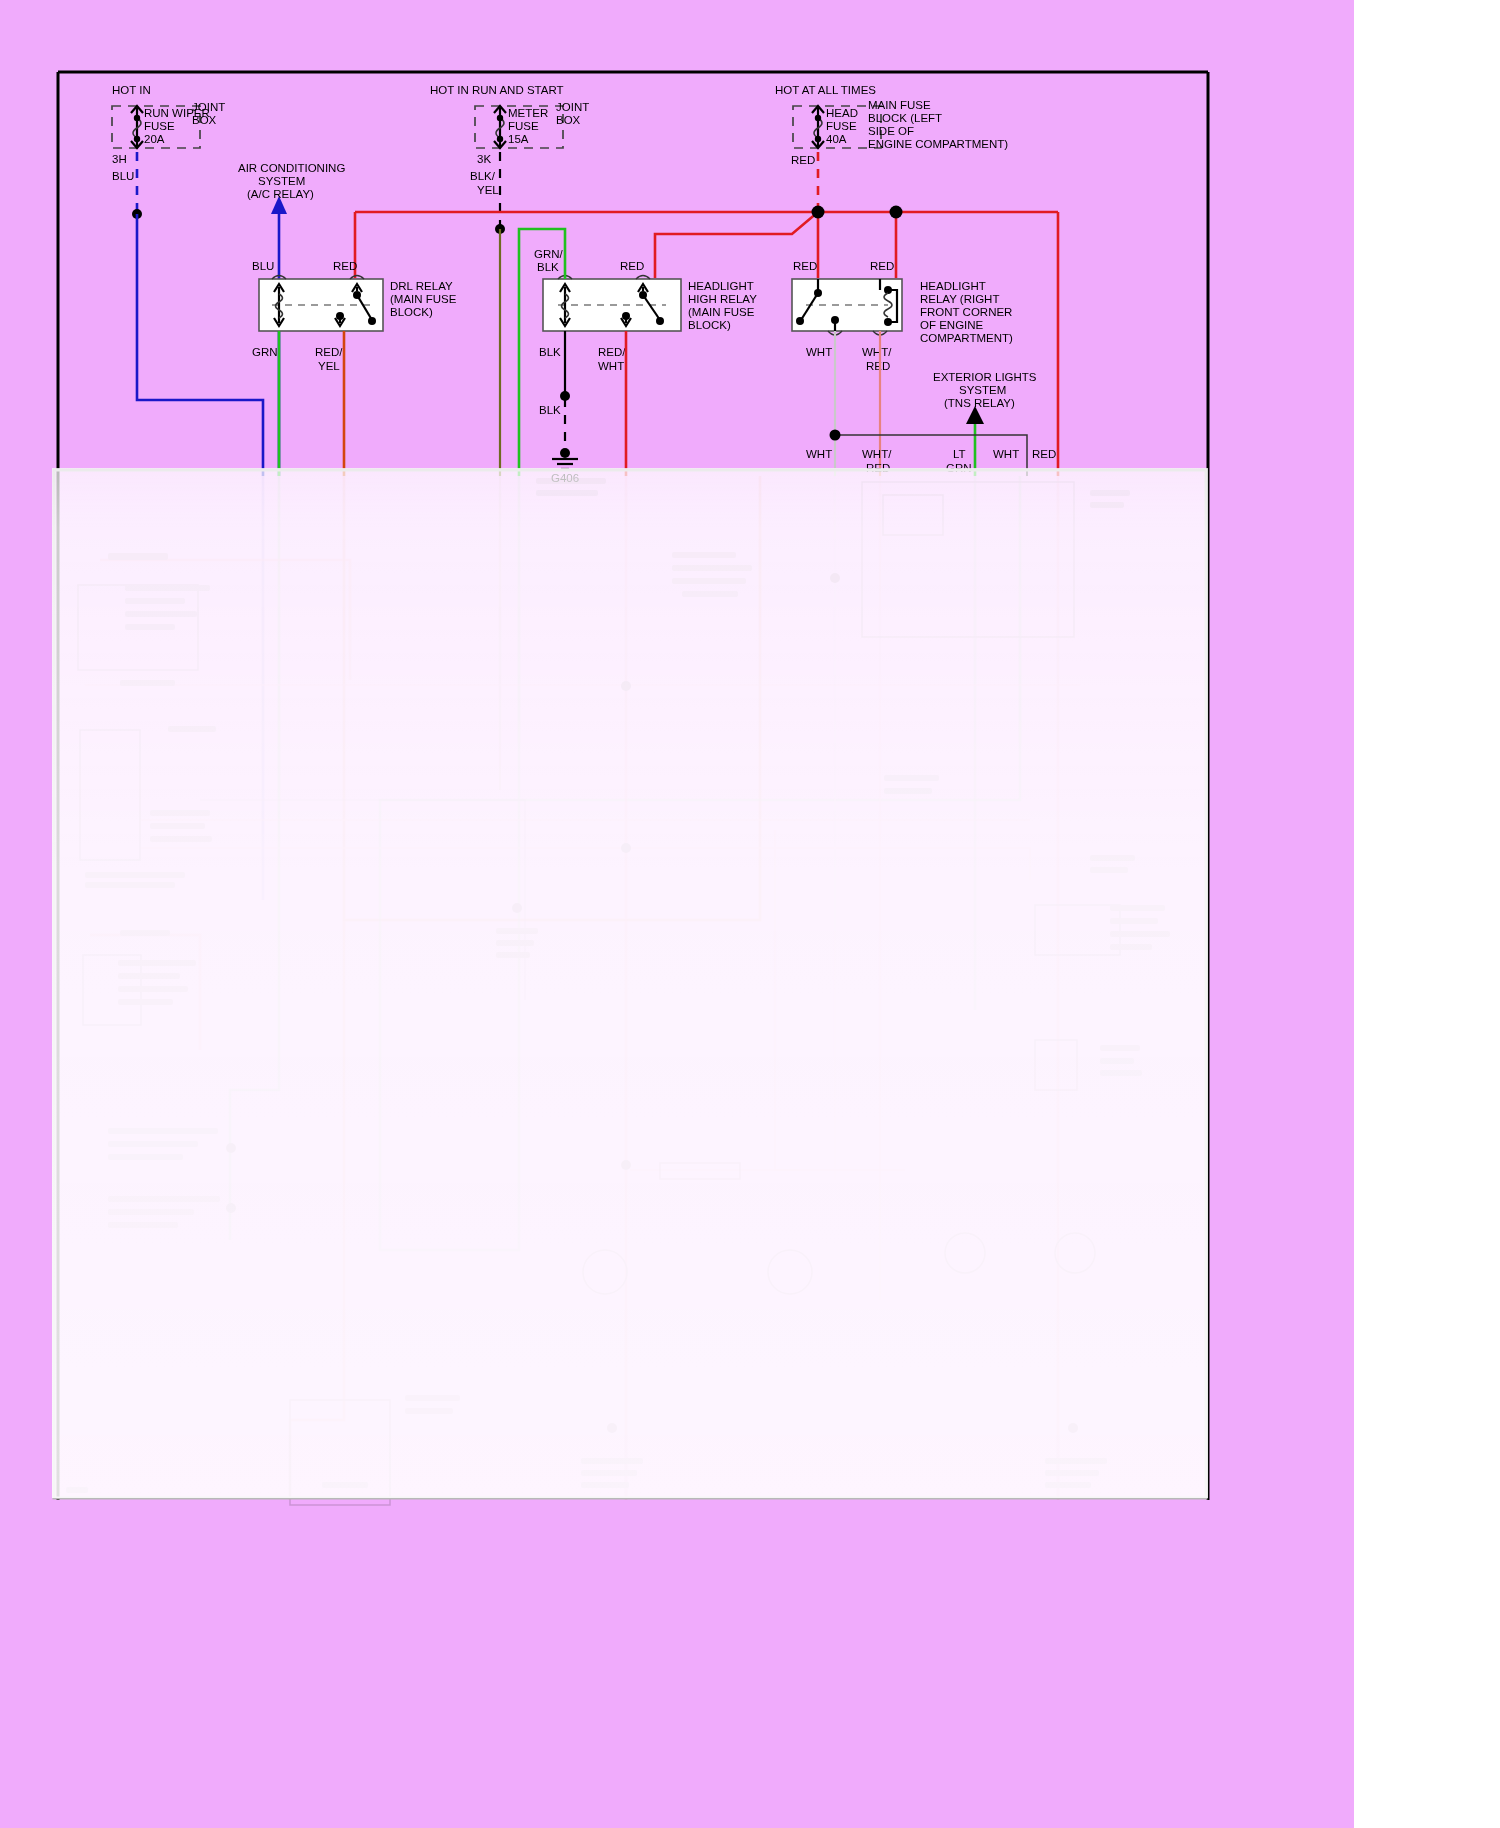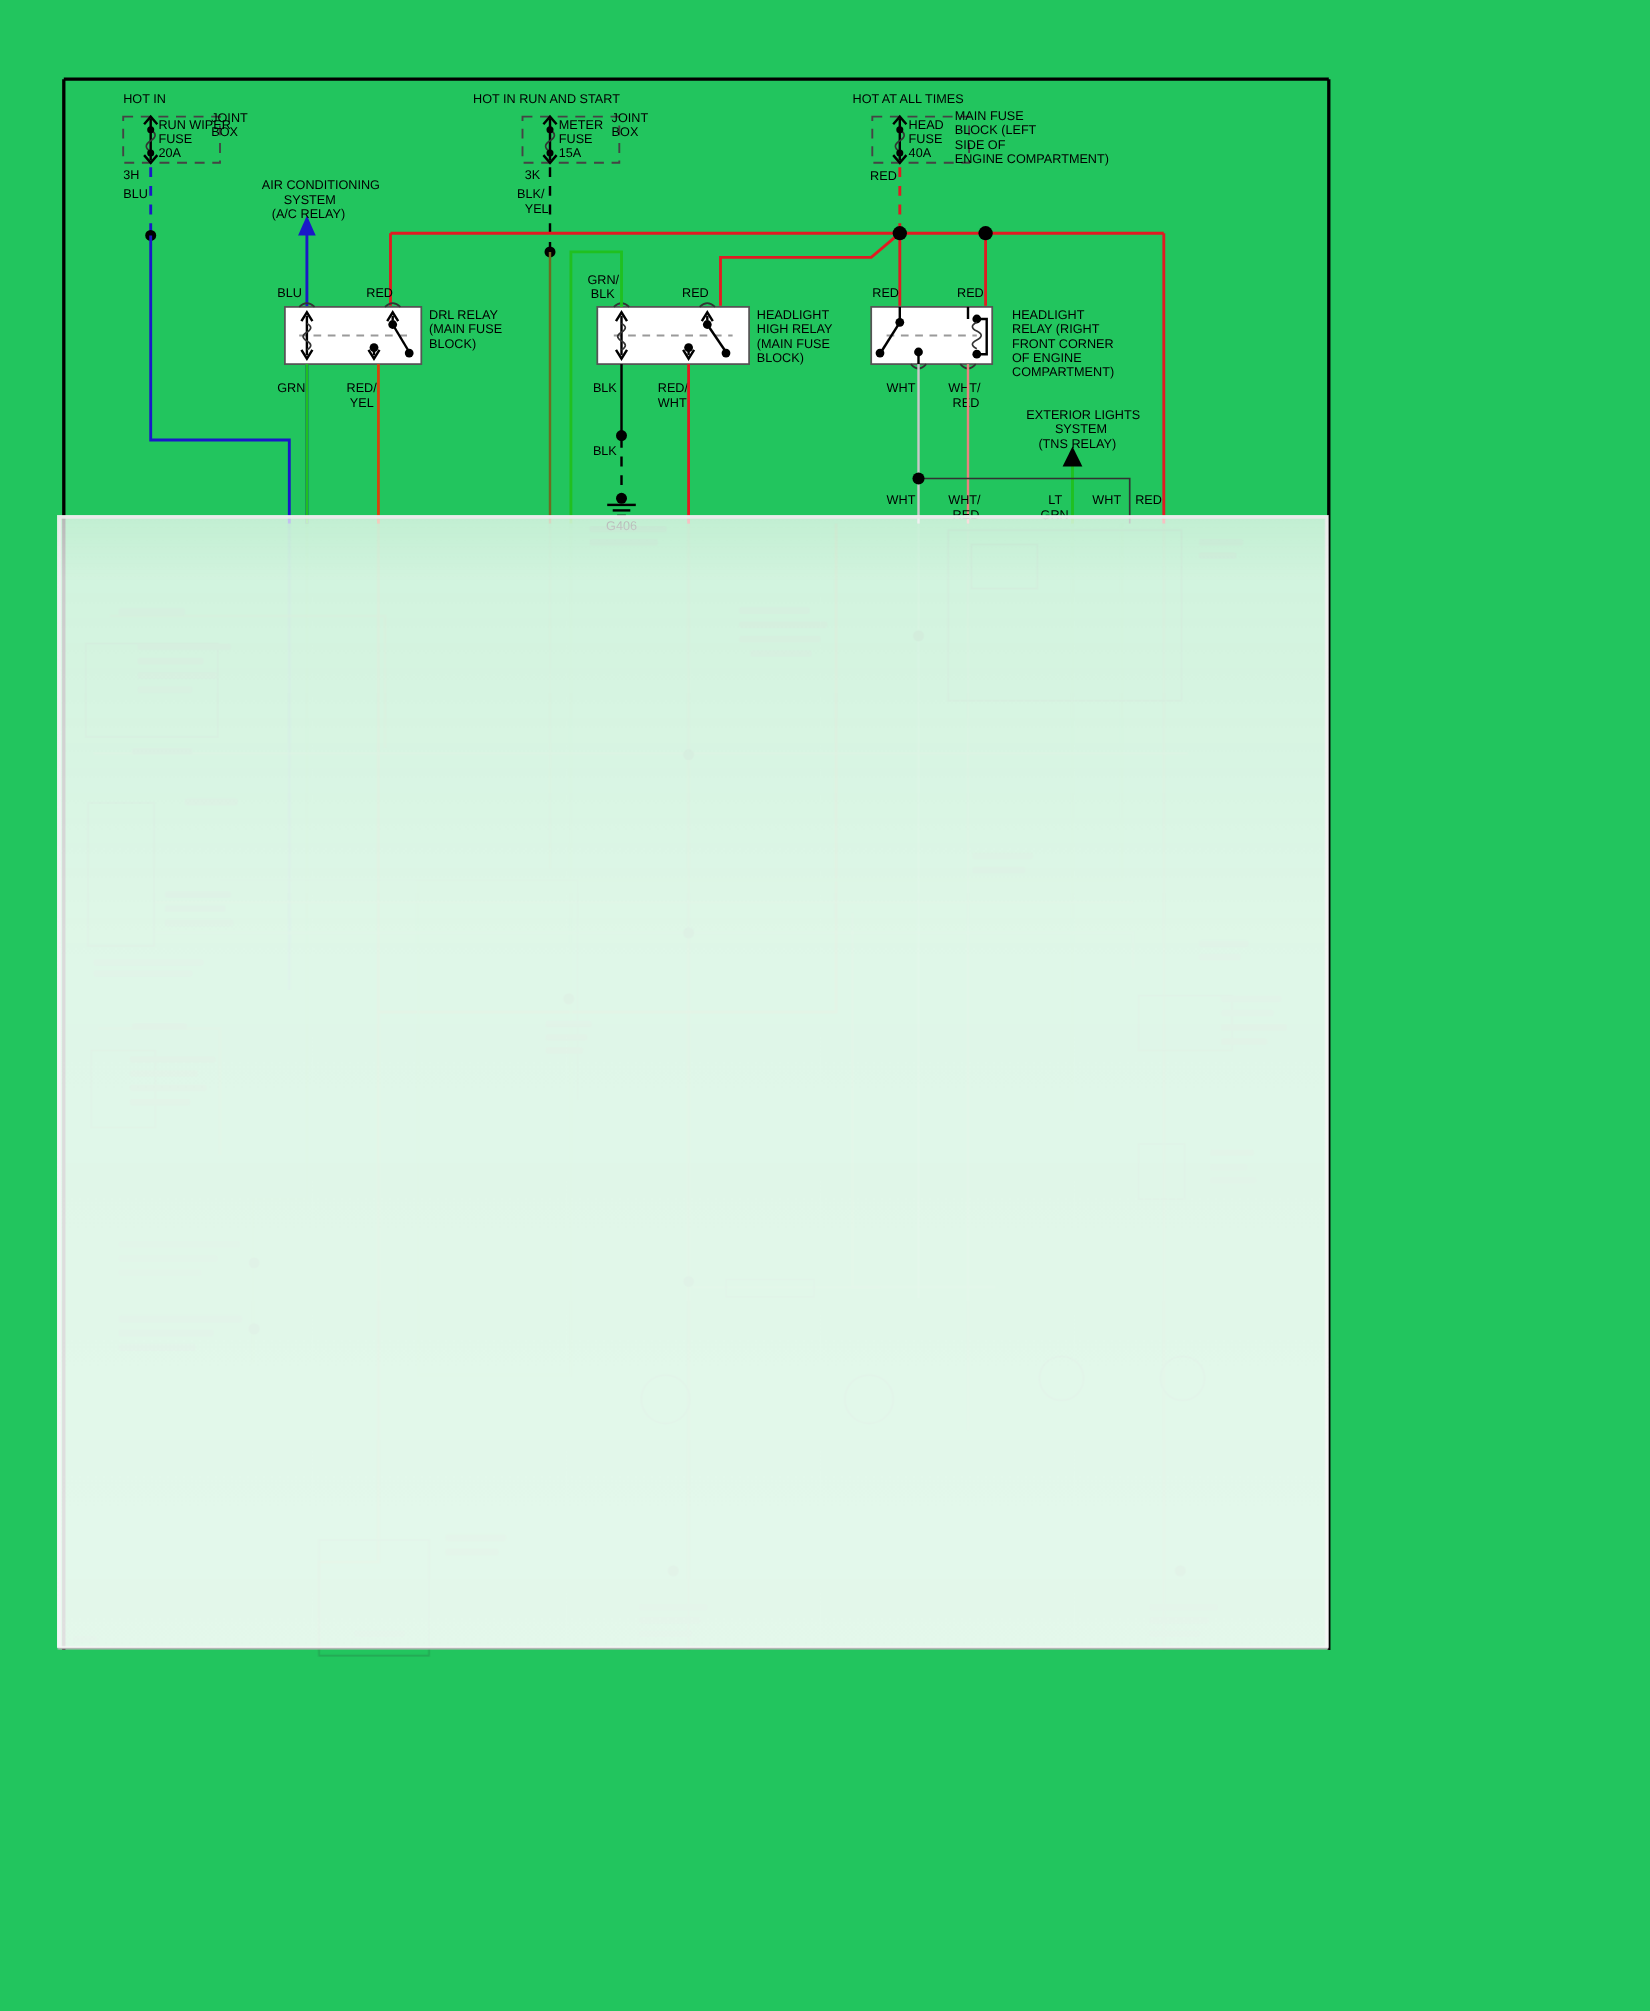--- a/index.html
+++ b/index.html
@@ -1,17 +1,17 @@
 <!DOCTYPE html>
 <html><head>
 <meta charset="utf-8">
 <style>
   html,body{margin:0;padding:0;background:#ffffff;}
   body{font-family:"Liberation Sans","DejaVu Sans",sans-serif;}
-  #page{position:relative;width:1500px;height:1828px;background:#22c55e;overflow:hidden;}
+  #page{position:relative;width:1354px;height:1828px;background:#f0abfc;overflow:hidden;}
   svg#sheet{position:absolute;left:0;top:0;width:1500px;height:1828px;}
   text{font-family:"Liberation Sans","DejaVu Sans",sans-serif;fill:#000;}
   .lbl{font-size:11.5px;}
   .wire{fill:none;stroke-linecap:butt;}
   .blk{stroke:#000;stroke-width:2.2;}
   .blu{stroke:#1a18c8;stroke-width:2.6;}
   .red{stroke:#e11b22;stroke-width:2.6;}
   .grn{stroke:#20c020;stroke-width:2.6;}
   .orn{stroke:#d4450e;stroke-width:2.6;}
   .wht{stroke:#c9c9c9;stroke-width:2.2;}

